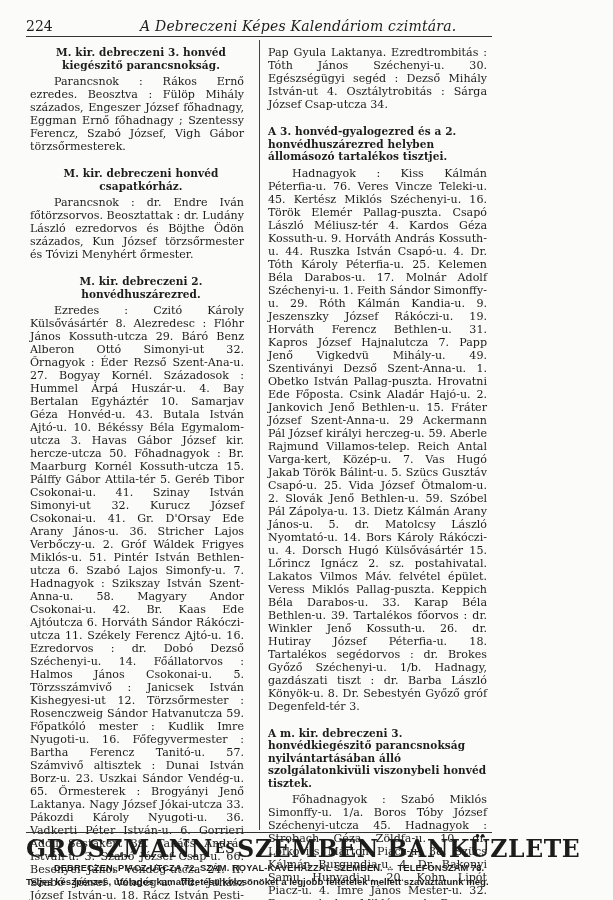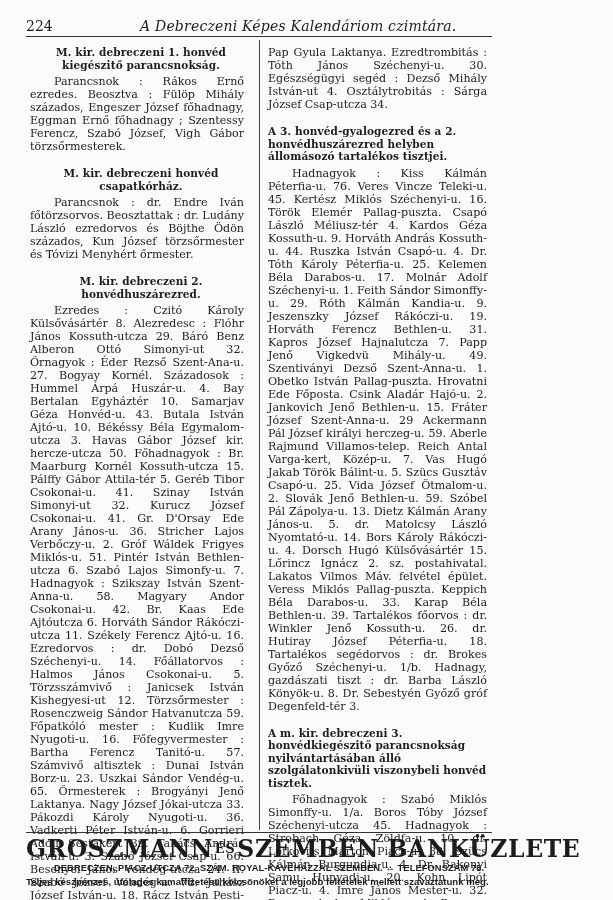--- a/index.html
+++ b/index.html
@@ -28,21 +28,21 @@
 
 <div class="header">
   <span class="page-num">224</span>
   <span class="running-title">A Debreczeni Képes Kalendáriom czimtára.</span>
 </div>
 <div class="header-rule"></div>
 <div class="col-divider"></div>
 
 <div class="col col-left">
   <section>
-    <div class="sec-title">M. kir. debreczeni 1. honvéd kiegészitő parancsnokság.</div>
+    <div class="sec-title">M. kir. debreczeni 3. honvéd kiegészitő parancsnokság.</div>
     <p class="sec-body">Parancsnok : Rákos Ernő ezredes. Beosztva : Fülöp Mihály százados, Engeszer József főhadnagy, Eggman Ernő főhadnagy ; Szentessy Ferencz, Szabó József, Vigh Gábor törzsőrmesterek.</p>
   </section>
   <section>
     <div class="sec-title">M. kir. debreczeni honvéd csapatkórház.</div>
     <p class="sec-body">Parancsnok : dr. Endre Iván főtörzsorvos. Beosztattak : dr. Ludány László ezredorvos és Böjthe Ödön százados, Kun József törzsőrmester és Tóvizi Menyhért őrmester.</p>
   </section>
   <section>
     <div class="sec-title">M. kir. debreczeni 2. honvédhuszárezred.</div>
     <p class="sec-body">Ezredes : Czitó Károly Külsővásártér 8. Alezredesc : Flóhr János Kossuth-utcza 29. Báró Benz Alberon Ottó Simonyi-ut 32. Őrnagyok : Éder Rezső Szent-Ana-u. 27. Bogyay Kornél. Századosok : Hummel Árpá Huszár-u. 4. Bay Bertalan Egyháztér 10. Samarjav Géza Honvéd-u. 43. Butala István Ajtó-u. 10. Békéssy Béla Egymalom-utcza 3. Havas Gábor József kir. hercze-utcza 50. Főhadnagyok : Br. Maarburg Kornél Kossuth-utcza 15. Pálffy Gábor Attila-tér 5. Geréb Tibor Csokonai-u. 41. Szinay István Simonyi-ut 32. Kurucz József Csokonai-u. 41. Gr. D'Orsay Ede Arany János-u. 36. Stricher Lajos Verbőczy-u. 2. Gróf Wáldek Frigyes Miklós-u. 51. Pintér István Bethlen-utcza 6. Szabó Lajos Simonfy-u. 7. Hadnagyok : Szikszay István Szent-Anna-u. 58. Magyary Andor Csokonai-u. 42. Br. Kaas Ede Ajtóutcza 6. Horváth Sándor Rákóczi-utcza 11. Székely Ferencz Ajtó-u. 16. Ezredorvos : dr. Dobó Dezső Széchenyi-u. 14. Főállatorvos : Halmos János Csokonai-u. 5. Törzsszámvivő : Janicsek István Kishegyesi-ut 12. Törzsőrmester : Rosenczweig Sándor Hatvanutcza 59. Főpatkóló mester : Kudlik Imre Nyugoti-u. 16. Főfegyvermester : Bartha Ferencz Tanitó-u. 57. Számvivő altisztek : Dunai István Borz-u. 23. Uszkai Sándor Vendég-u. 65. Őrmesterek : Brogyányi Jenő Laktanya. Nagy József Jókai-utcza 33. Pákozdi Károly Nyugoti-u. 36. Vadkerti Péter István-u. 6. Gorrieri Adolf Sestakert 39. Takács András István-u. 3. Szabó József Csap-u. 66. Besenyei János Vendég-utcza 24. II. Szabó József Vendég-u. 78. Juhász József István-u. 18. Rácz István Pesti-utcza 57. Tákos Sándor Laktanya. Molnár Gábor Laktanya. Veres Mihály Laktanya. Patkólómester : Végh Imre Tizenháromváros-u. 18. Vajda Benő Nyugti-u. 38. Századszijgyártók : Dina Imre Borz-u. 24. Szagaszer Dávid Borz-u. 24. Szabó Gergely István-utcza 18. Nagy Benedek Laktanya. Vágner Péter István-u. 18. Albert Kálmán Laktanya.</p>
   </section>

